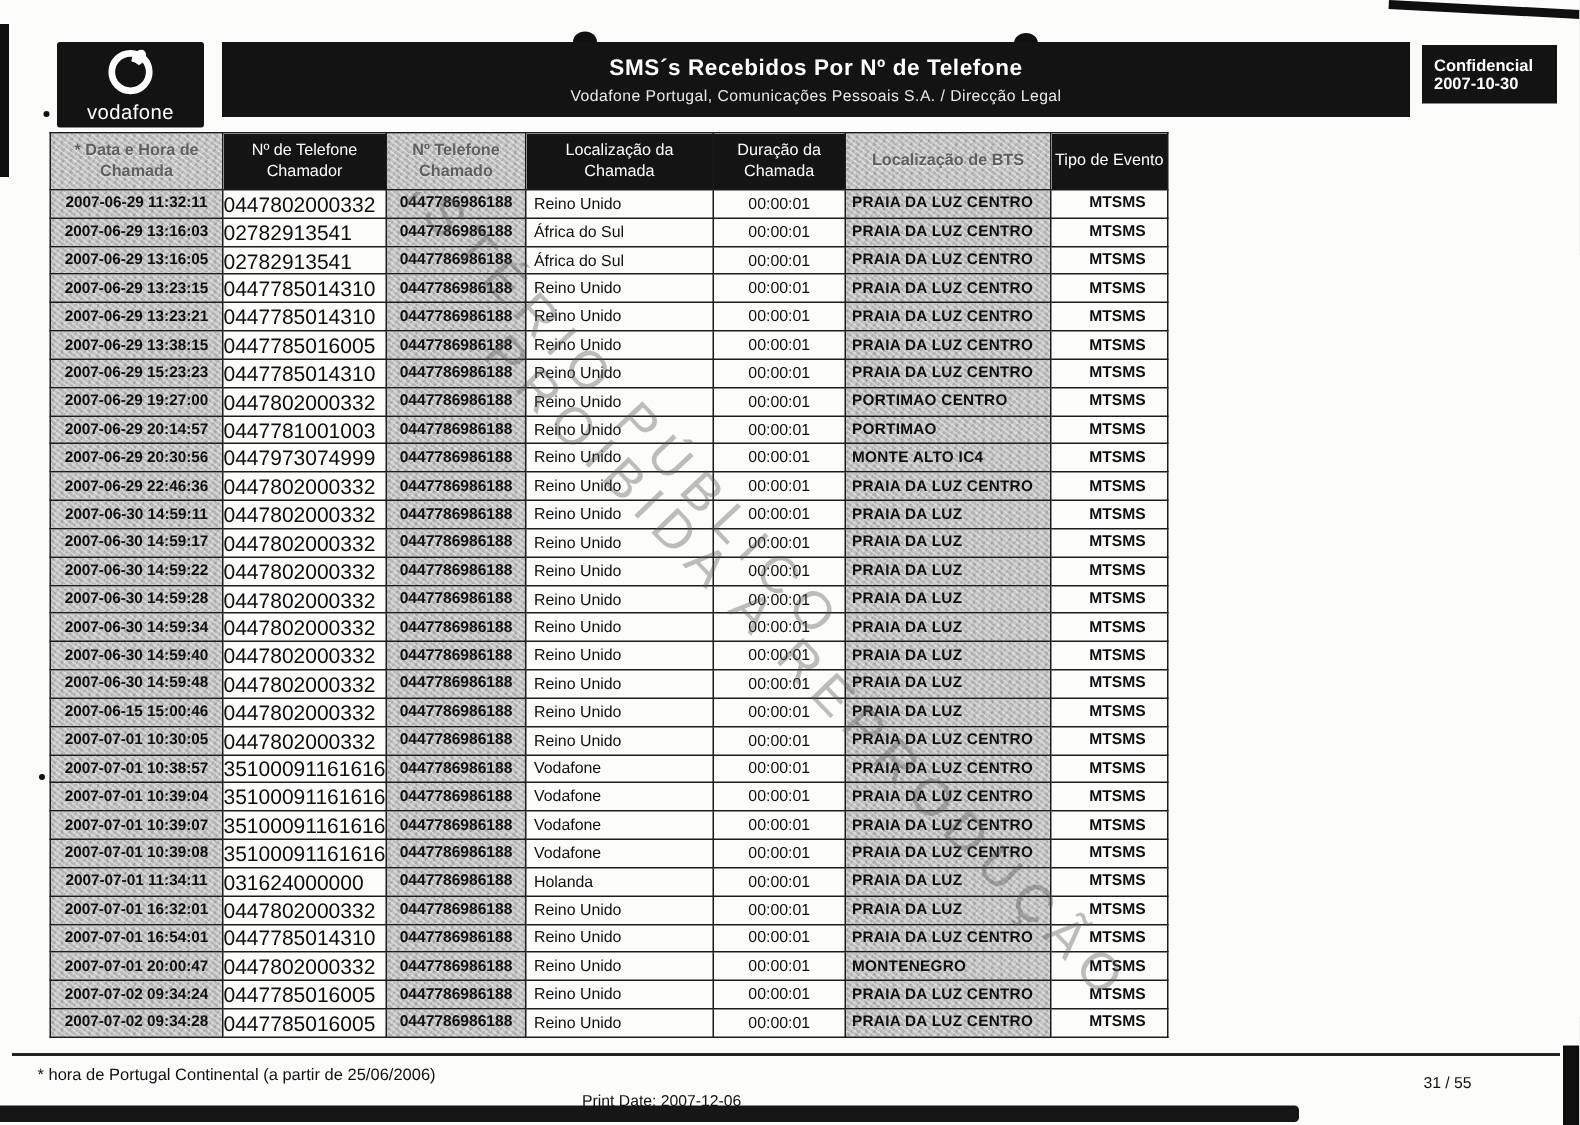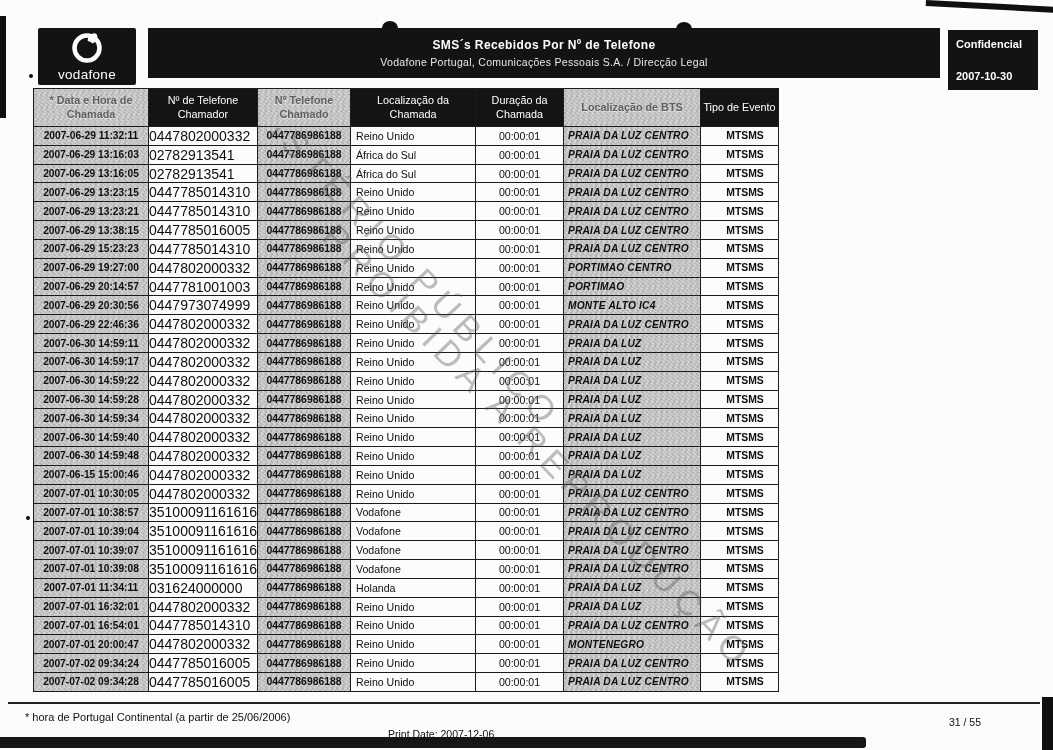--- a/index.html
+++ b/index.html
@@ -23,24 +23,24 @@
   .logo-box{
     position:absolute;left:38px;top:28px;width:98px;height:57px;background:#131313;
     border-radius:2px;display:flex;flex-direction:column;align-items:center;justify-content:flex-end;
   }
   .logo-mark{position:absolute;top:4px;left:50%;transform:translateX(-50%);}
   .logo-word{color:#fff;font-size:13.5px;letter-spacing:.3px;padding-bottom:3px;font-weight:400;}
   .title-bar{
     position:absolute;left:148px;top:28px;width:792px;height:50px;background:#131313;
     display:flex;flex-direction:column;align-items:center;justify-content:center;gap:4px;
   }
-  .title-main{color:#fff;font-size:12px;font-weight:700;letter-spacing:.4px;}
+  .title-main{color:#fff;font-size:15px;font-weight:700;letter-spacing:.4px;}
   .title-sub{color:#e9e9e9;font-size:10.5px;letter-spacing:.3px;}
   .conf-box{
-    position:absolute;left:948px;top:30px;width:90px;height:60px;background:#131313;
+    position:absolute;left:948px;top:30px;width:90px;height:39px;background:#131313;
     display:flex;flex-direction:column;justify-content:space-between;padding:8px 0 8px 8px;box-sizing:border-box;
   }
   .conf-box div{color:#fff;font-size:11px;font-weight:700;}
   
   .tablewrap{position:absolute;left:33px;top:88px;}
   table{border-collapse:collapse;table-layout:fixed;width:745px;border-radius:18px;}
   col.c0{width:115px;} col.c1{width:109px;} col.c2{width:93px;} col.c3{width:125px;}
   col.c4{width:88px;}  col.c5{width:137px;} col.c6{width:78px;}
   th,td{border:1.5px solid #1b1b1b;overflow:hidden;white-space:nowrap;}
   thead th{
@@ -55,21 +55,21 @@
       repeating-linear-gradient(90deg, rgba(0,0,0,.07) 0 2px, transparent 2px 6px);
   }
   thead th.hl{color:#5e5e5e;text-shadow:0 1px 1px rgba(255,255,255,.6);font-weight:700;}
   tbody tr{height:18.83px;}
   tbody td{font-size:10.4px;padding:0;vertical-align:middle;color:#0d0d0d;}
   td.c-date{text-align:center;font-weight:700;font-size:10.2px;}
   td.c-num {font-size:14px;}
   td.c-num3{text-align:center;font-weight:700;font-size:10.4px;}
   td.c-loc {text-align:left;padding-left:5px;font-size:10.6px;}
   td.c-dur {text-align:center;font-size:10.6px;}
-  td.c-bts {text-align:left;padding-left:4px;font-weight:700;font-size:10.2px;letter-spacing:.2px;font-style:italic;}
+  td.c-bts {text-align:left;padding-left:4px;font-weight:700;font-size:10.2px;letter-spacing:.2px;}
   td.c-evt {text-align:center;font-weight:700;font-size:10.4px;padding-left:11px;}
   
   .wm-clip{position:absolute;left:33px;top:128px;width:745px;height:566px;overflow:hidden;pointer-events:none;z-index:6;}
   .wm{position:absolute;font-size:35px;font-weight:500;letter-spacing:7px;color:rgba(85,85,85,.38);white-space:nowrap;transform-origin:left top;}
   .wm1{left:200px;top:-80px;transform:rotate(47deg);}
   .wm2{left:310px;top:88px;transform:rotate(46deg);}
   
   .foot-rule{position:absolute;left:8px;top:702px;width:1032px;height:2px;background:#222;}
   .footnote{position:absolute;left:25px;top:711px;font-size:11px;color:#111;}
   .printdate{position:absolute;left:388px;top:728px;font-size:10.5px;color:#111;}

